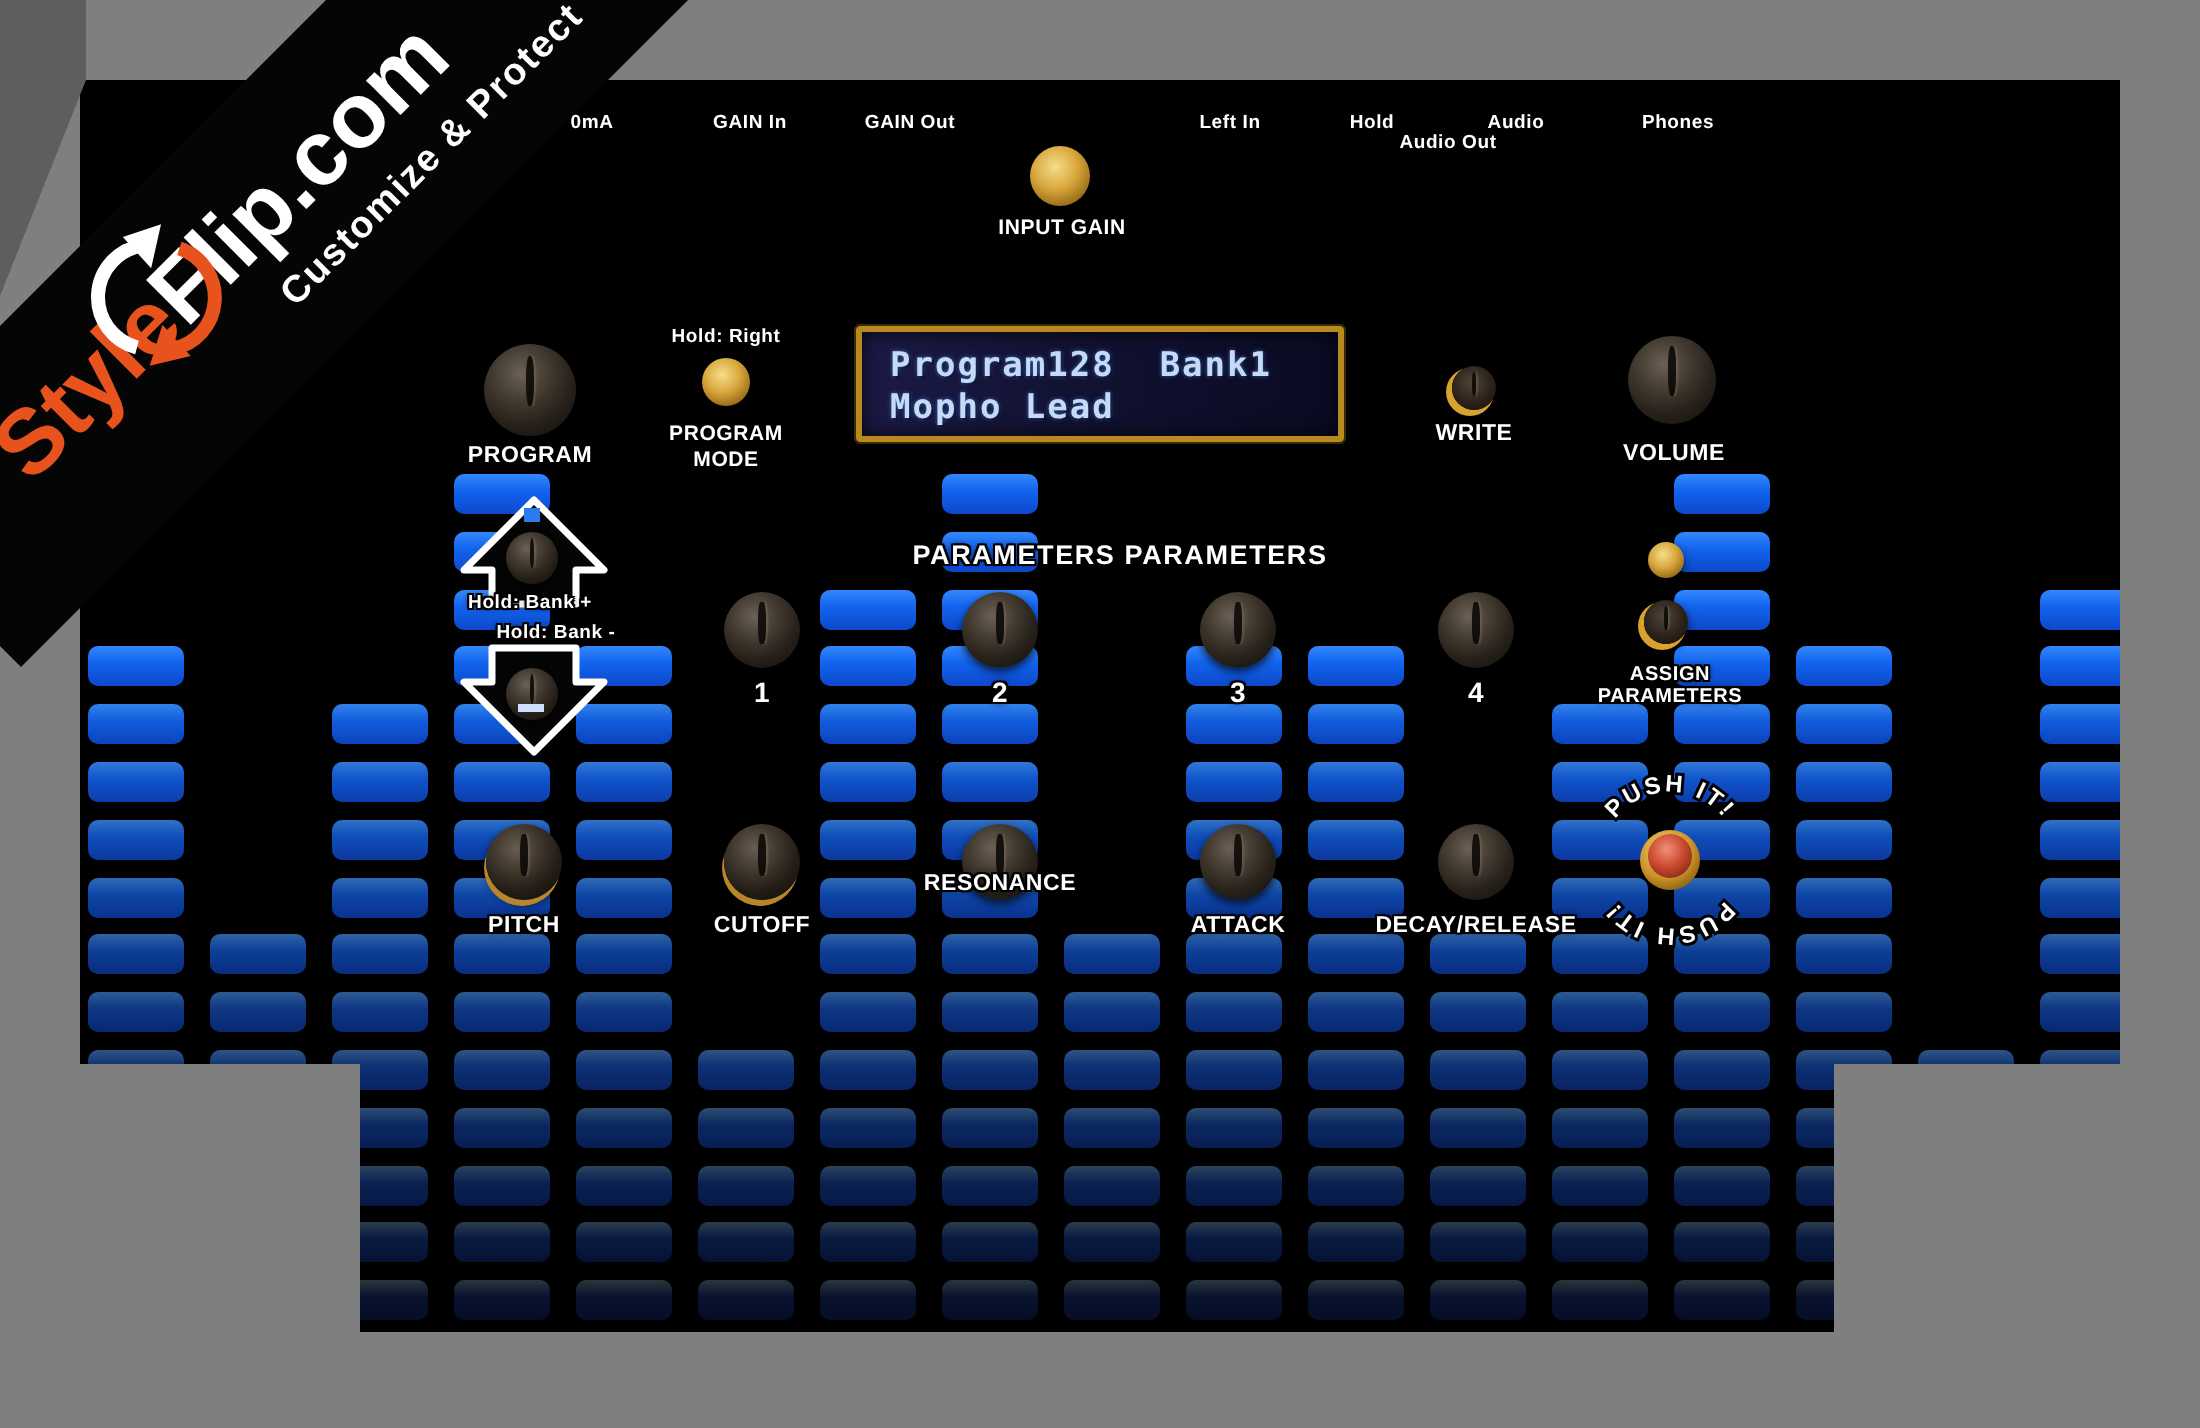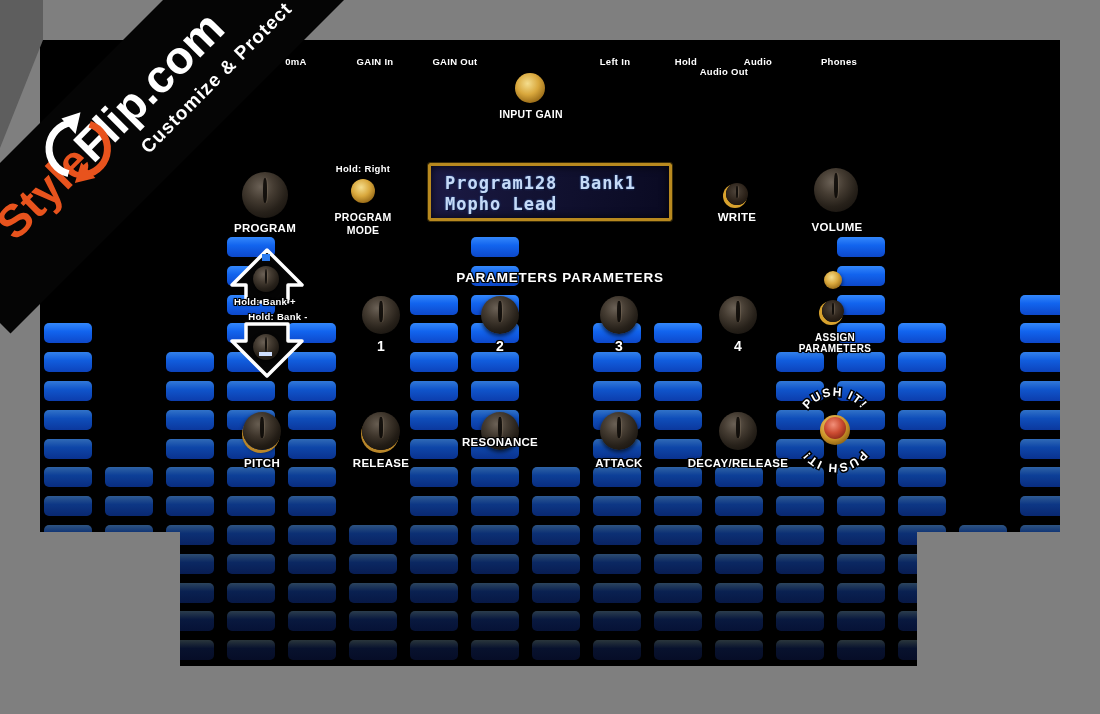--- a/index.html
+++ b/index.html
@@ -299,21 +299,21 @@
   <div class="knob goldring" style="left:822px;top:300px;width:22px;height:22px;"></div>
   <div class="lbl" style="left:835px;top:332px;font-size:10px;">ASSIGN</div>
   <div class="lbl" style="left:835px;top:343px;font-size:10px;">PARAMETERS</div>
 
   <div class="knob goldrim" style="left:243px;top:412px;width:38px;height:38px;"></div>
   <div class="knob goldrim" style="left:362px;top:412px;width:38px;height:38px;"></div>
   <div class="knob dark" style="left:481px;top:412px;width:38px;height:38px;"></div>
   <div class="knob dark" style="left:600px;top:412px;width:38px;height:38px;"></div>
   <div class="knob dark" style="left:719px;top:412px;width:38px;height:38px;"></div>
   <div class="lbl" style="left:262px;top:457px;font-size:11.5px;">PITCH</div>
-  <div class="lbl" style="left:381px;top:457px;font-size:11.5px;">RELEASE</div>
+  <div class="lbl" style="left:381px;top:457px;font-size:11.5px;">CUTOFF</div>
   <div class="lbl" style="left:500px;top:436px;font-size:11.5px;">RESONANCE</div>
   <div class="lbl" style="left:619px;top:457px;font-size:11.5px;">ATTACK</div>
   <div class="lbl" style="left:738px;top:457px;font-size:11.5px;">DECAY/RELEASE</div>
 
   <svg class="push-svg" width="120" height="120" viewBox="0 0 120 120">
     <defs>
       <path id="arcTop" d="M 28.2 70 A 34 34 0 1 1 91.8 70" fill="none"></path>
       <path id="arcBot" d="M 91.8 46 A 34 34 0 1 1 28.2 46" fill="none"></path>
       <radialGradient id="redcap" cx="42%" cy="35%" r="70%">
         <stop offset="0%" stop-color="#f2907a"></stop>

